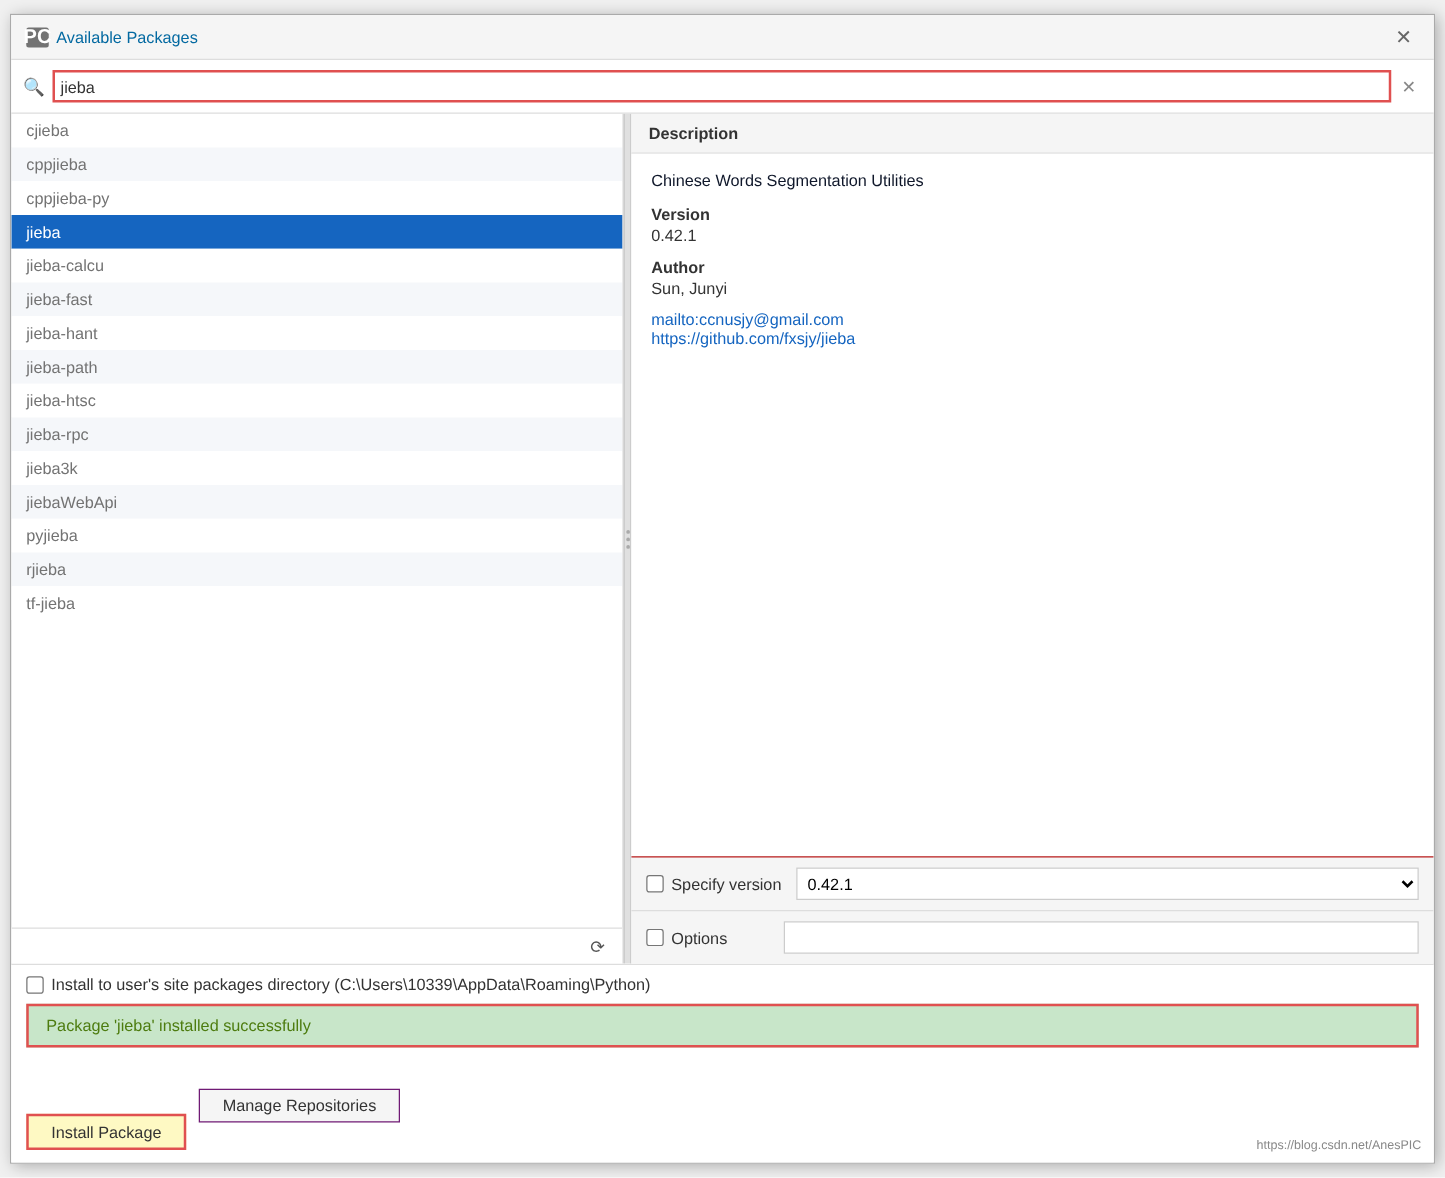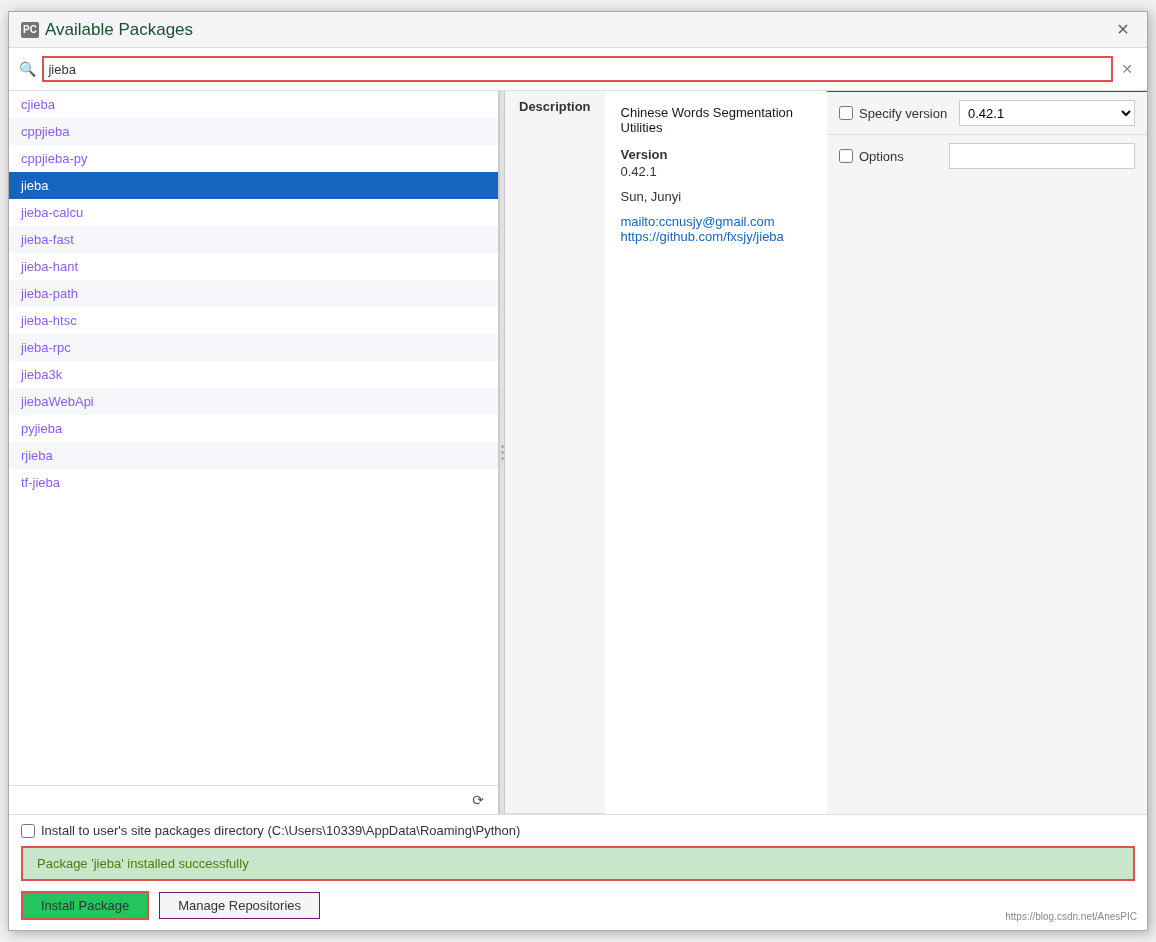--- a/index.html
+++ b/index.html
@@ -42,27 +42,27 @@
       gap: 6px;
     }
     .title-bar-icon {
       width: 18px;
       height: 16px;
       background: #737373;
       border-radius: 2px;
       display: flex;
       align-items: center;
       justify-content: center;
-      font-size: 10px;
+      font-size: 16px;
       color: white;
       font-weight: bold;
     }
     .title-bar-title {
-      font-size: 17px;
-      color: #14532d;
+      font-size: 13px;
+      color: #0369a1;
     }
     .title-bar-close {
       cursor: pointer;
       font-size: 16px;
       color: #666;
       background: none;
       border: none;
       width: 24px;
       height: 24px;
       display: flex;
@@ -117,21 +117,21 @@
       flex-direction: column;
       overflow: hidden;
     }
     .package-list {
       flex: 1;
       overflow-y: auto;
     }
     .package-item {
       padding: 6px 12px;
       cursor: pointer;
-      color: #8b5cf6;
+      color: #737373;
       font-size: 13px;
       border-bottom: none;
     }
     .package-item:nth-child(even) {
       background: #f5f7fa;
     }
     .package-item:nth-child(odd) {
       background: #ffffff;
     }
     .package-item.selected {
@@ -154,21 +154,21 @@
       cursor: pointer;
       color: #555;
       font-size: 14px;
       padding: 2px 6px;
     }
 
     
     .description-panel {
       flex: 1;
       display: flex;
-      flex-direction: row;
+      flex-direction: column;
       overflow: hidden;
     }
     .description-header {
       padding: 8px 14px;
       font-weight: bold;
       font-size: 13px;
       color: #333;
       background: #f5f5f5;
       border-bottom: 1px solid #ddd;
     }
@@ -290,25 +290,26 @@
       margin: 0 12px 0 12px;
     }
     .button-row {
       padding: 10px 12px;
       display: flex;
       align-items: center;
       gap: 10px;
     }
     .btn-install {
       border: 2px solid #e05050;
-      background: #22c55e;
+      background: #fef9c3;
       padding: 5px 18px;
       font-size: 13px;
       cursor: pointer;
       color: #333;
+      margin-top: 43px;
     }
     .btn-manage {
       border: 1px solid #701a75;
       background: #f5f5f5;
       padding: 5px 18px;
       font-size: 13px;
       cursor: pointer;
       color: #333;
     }
 
@@ -375,20 +376,21 @@
       <div class="splitter-dot"></div>
       <div class="splitter-dot"></div>
     </div>
 
     <div class="description-panel">
       <div class="description-header">Description</div>
       <div class="description-content">
         <div class="desc-title">Chinese Words Segmentation Utilities</div>
         <div class="desc-label">Version</div>
         <div class="desc-value">0.42.1</div>
+        <div class="desc-label">Author</div>
         <div class="desc-value">Sun, Junyi</div>
         <a class="desc-link" href="#">mailto:ccnusjy@gmail.com</a>
         <a class="desc-link" href="#">https://github.com/fxsjy/jieba</a>
       </div>
       <div class="version-options-bar">
         <div class="version-row">
           <label class="checkbox-label">
             <input type="checkbox" class="checkbox-input" style="">
             <span>Specify version</span>
           </label>

